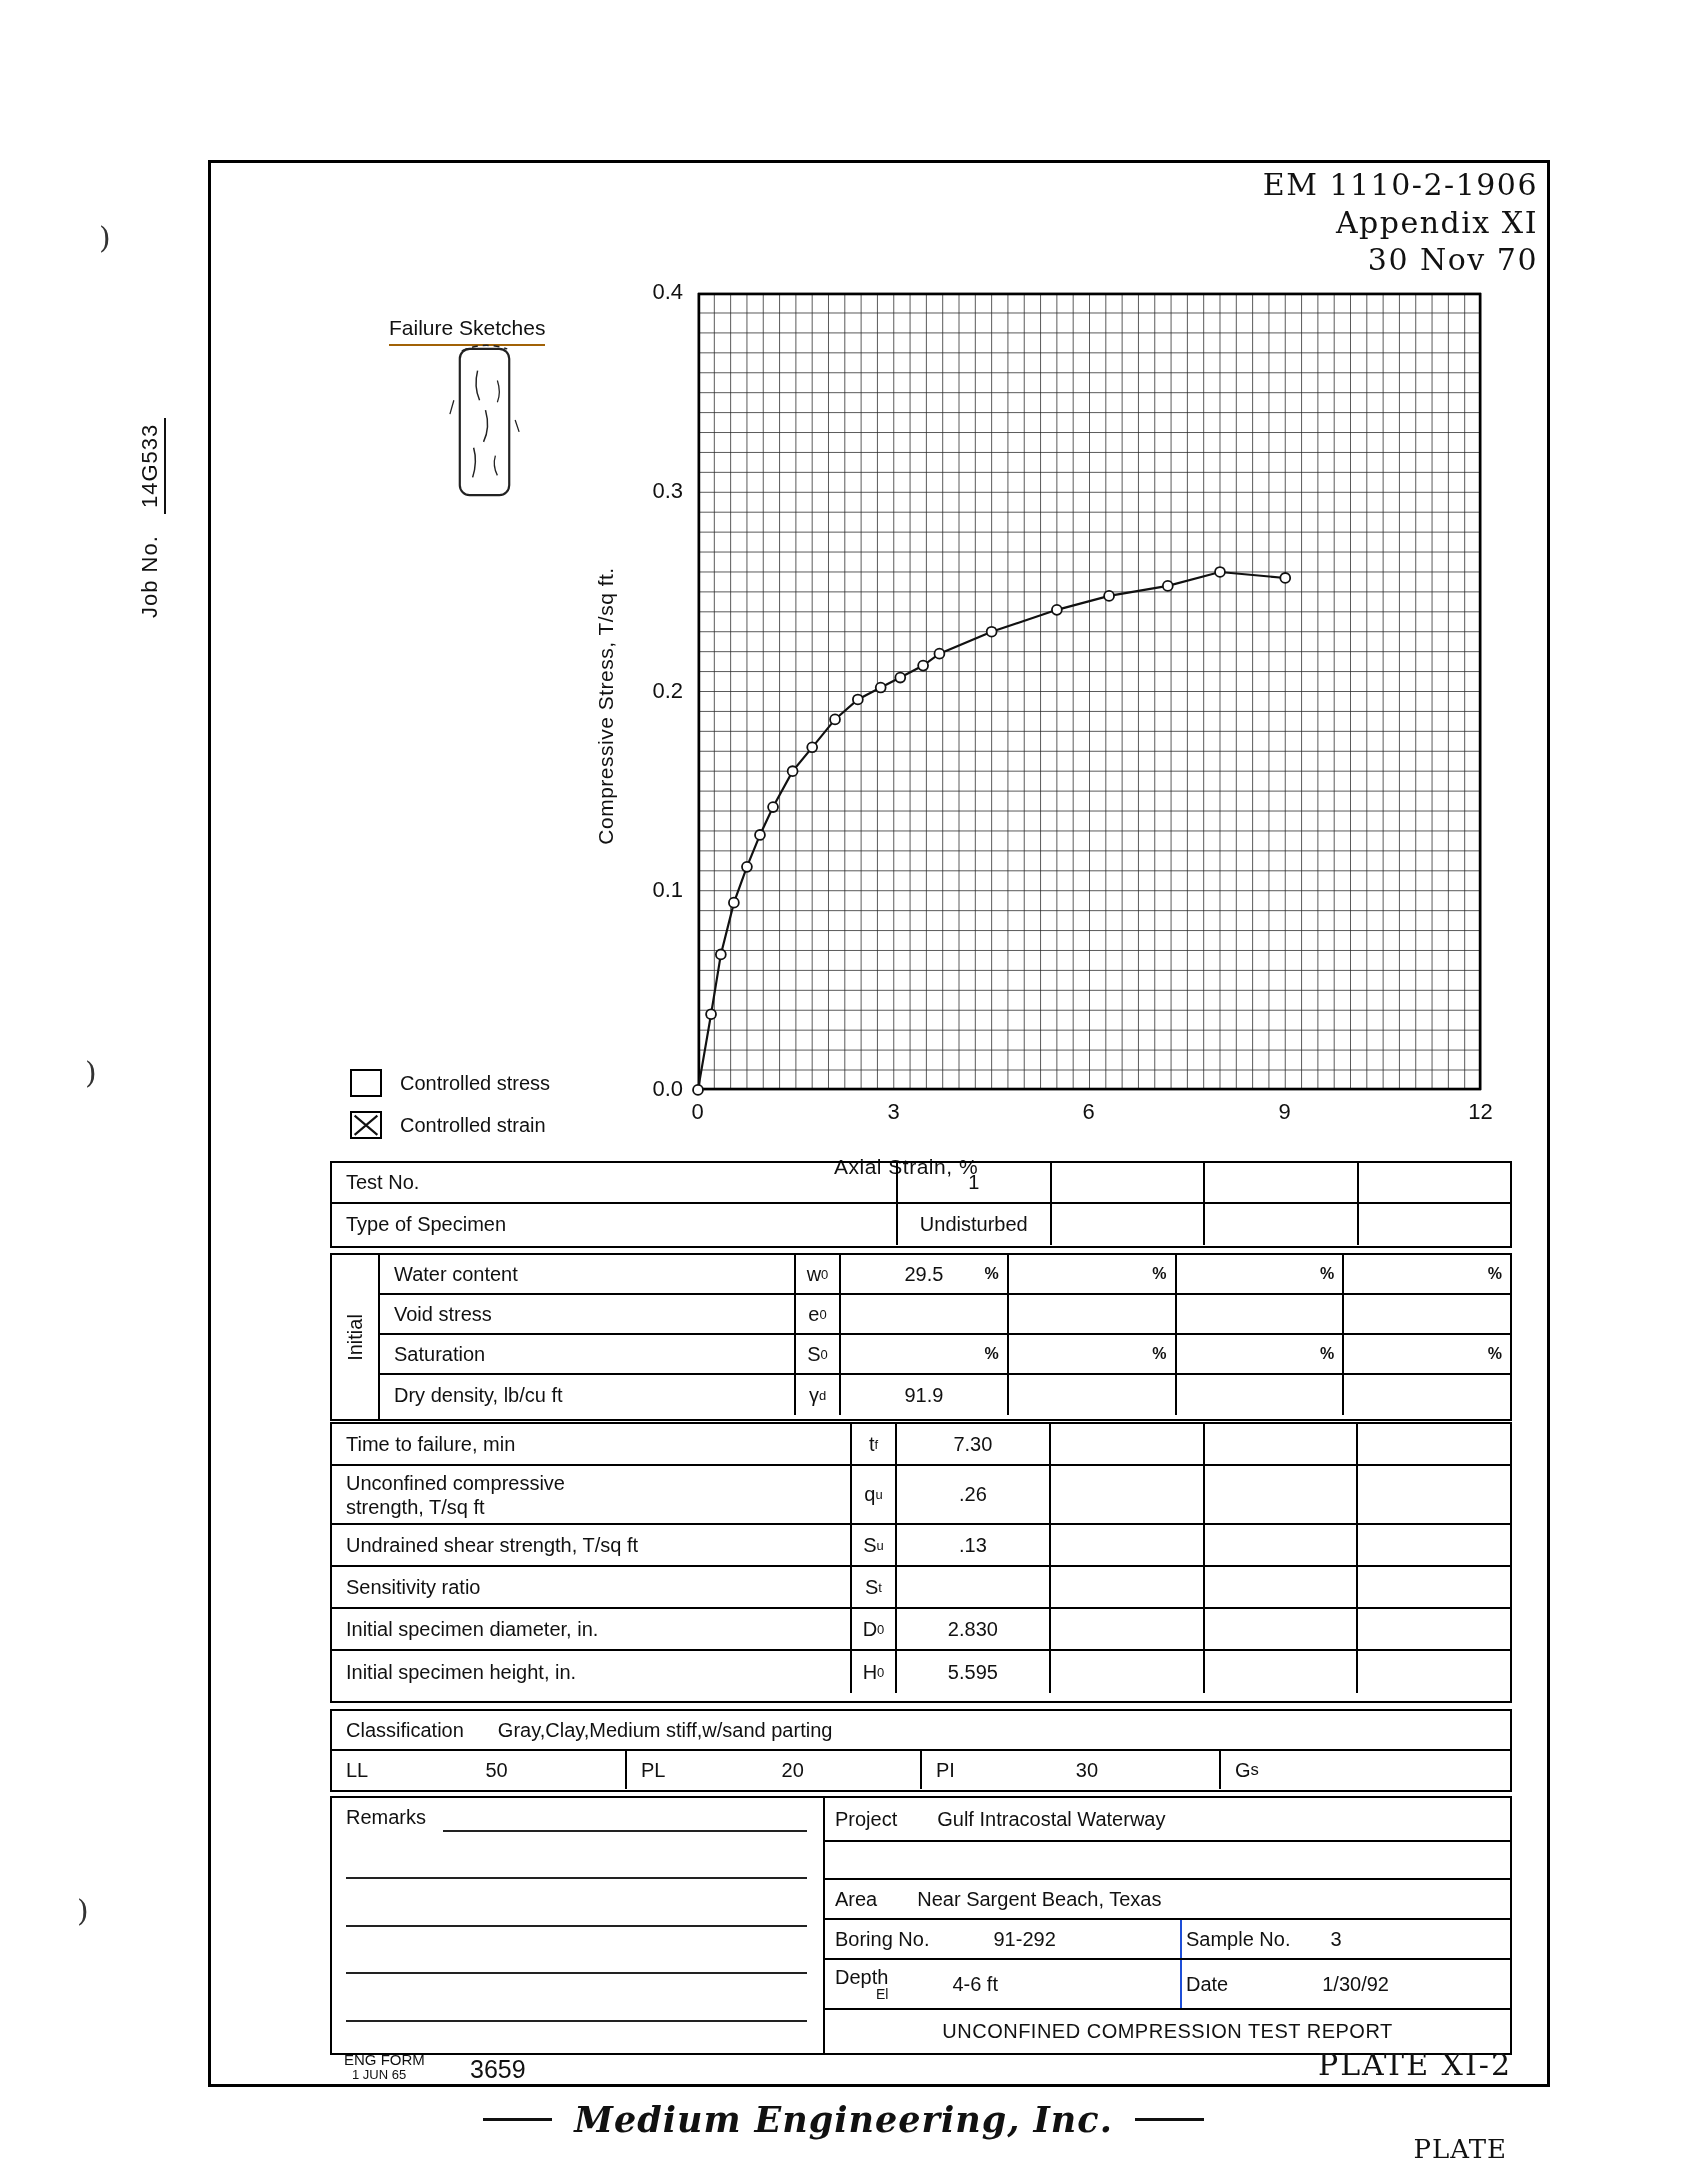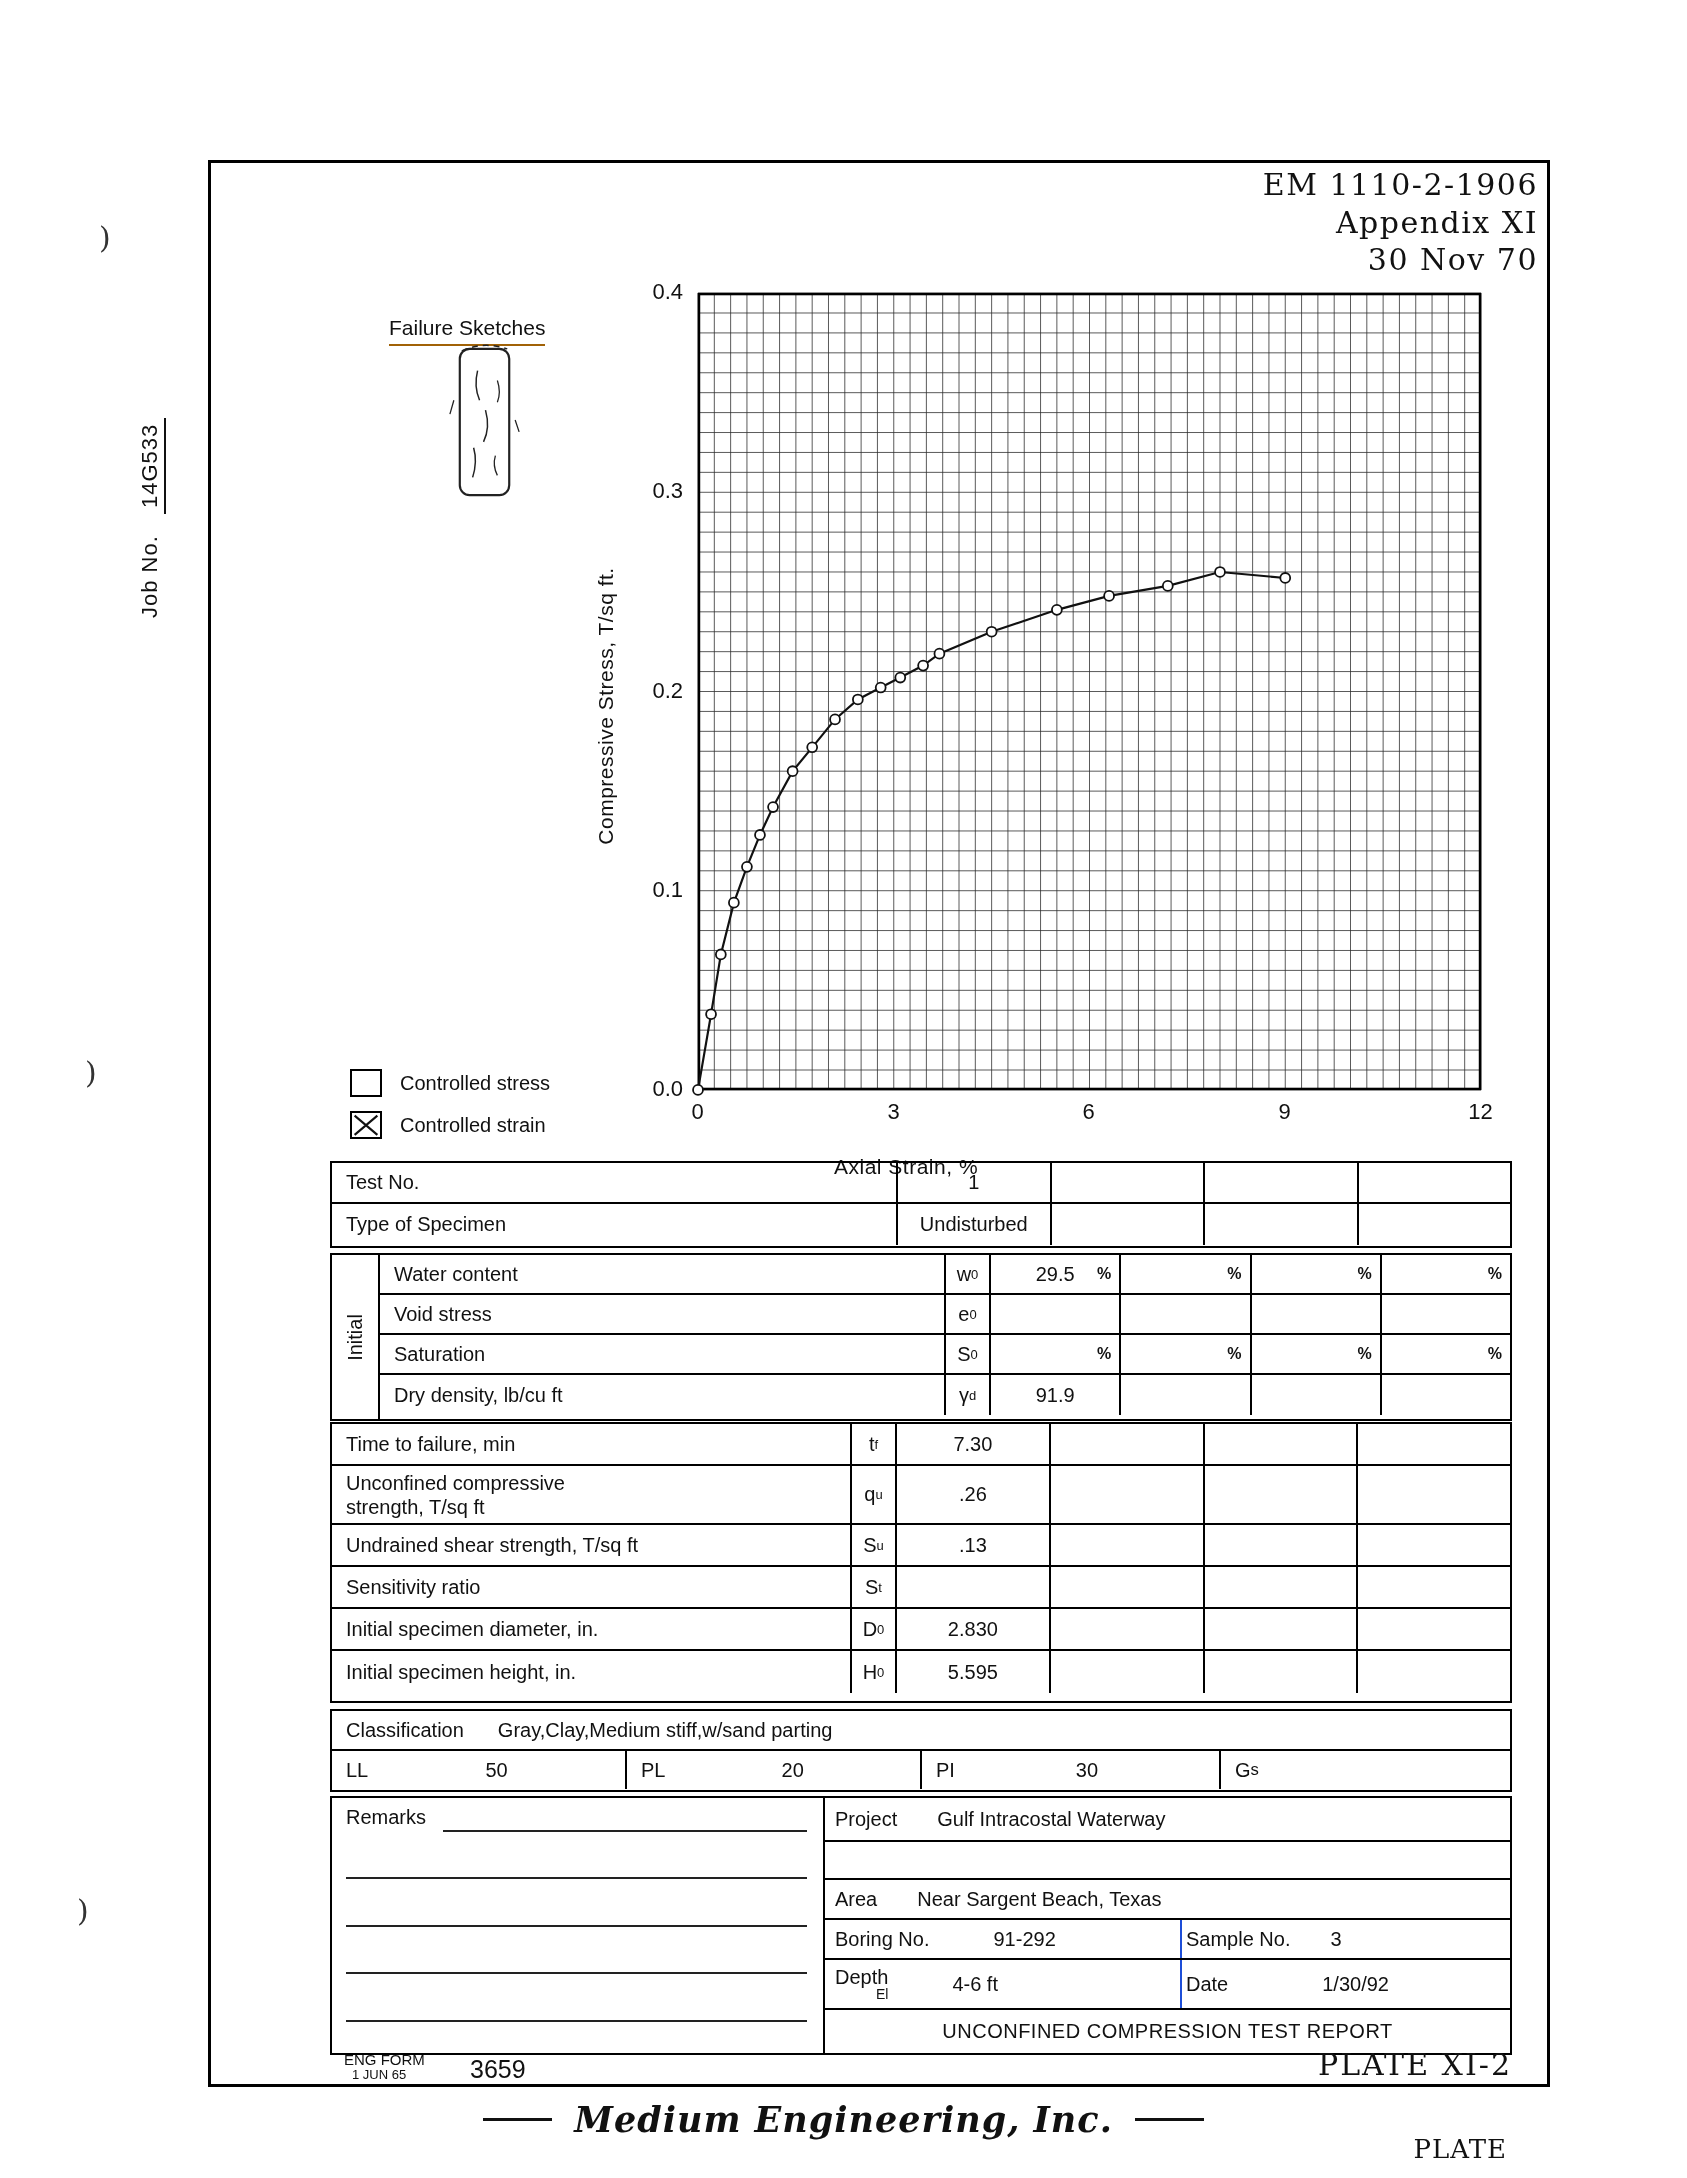--- a/index.html
+++ b/index.html
@@ -55,21 +55,21 @@
   #tbl-top { top:1161px; height:87px; }
   #tbl-top .trow { height:41px; }
   #tbl-top .lab { width:564px; }
 
   #tbl-initial { top:1253px; height:168px; display:flex; }
   .init-strip { width:48px; border-right:2px solid #000; display:flex; align-items:center; justify-content:center; }
   .init-strip span { transform:rotate(-90deg); font-size:20px; white-space:nowrap; }
   .init-rows { flex:1; display:flex; flex-direction:column; }
   .init-rows .trow { height:40px; flex:none; }
   .init-rows .trow:last-child { border-bottom:none; }
-  .init-rows .lab { width:564px; }
+  .init-rows .lab { width:414px; }
 
   #tbl-main { top:1422px; height:281px; }
   #tbl-main .trow { height:42px; }
   #tbl-main .trow.tall { height:59px; }
   #tbl-main .lab { width:518px; line-height:1.2; }
   .lab .l2 { display:block; }
 
   #tbl-class { top:1709px; height:83px; }
   #tbl-class .trow.classif { height:40px; }
   #tbl-class .trow.att { height:38px; }

